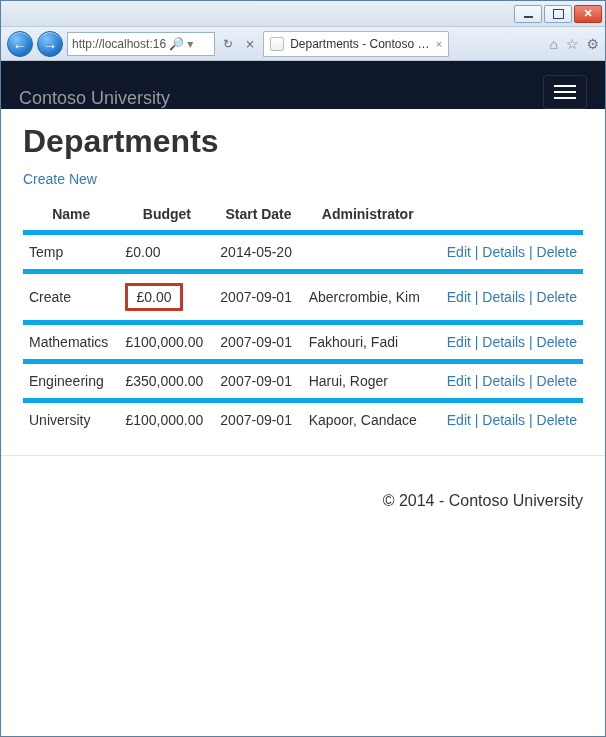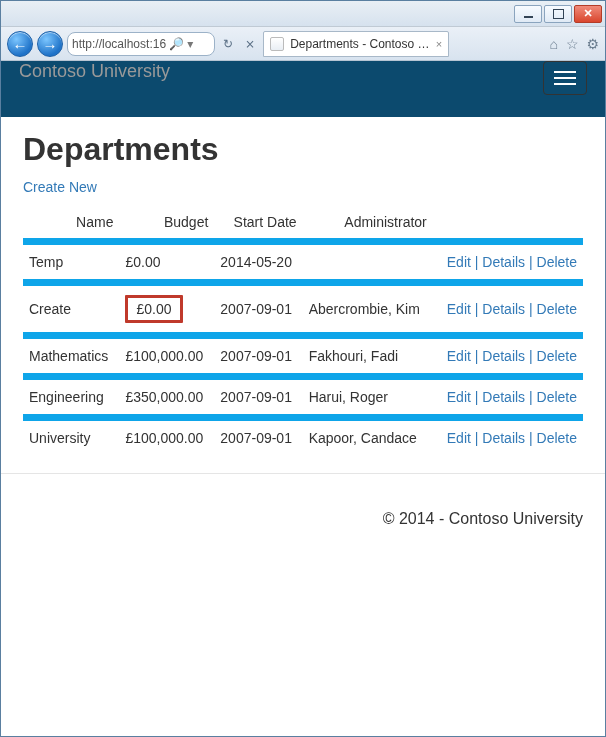--- a/index.html
+++ b/index.html
@@ -56,21 +56,21 @@
     background: radial-gradient(circle at 35% 30%, #7cc6ff, #1e72c8 70%);
     border: 1px solid #1a5fa8;
     display:flex;align-items:center;justify-content:center;color:#fff;font-size:15px;
     box-shadow: inset 0 1px 1px rgba(255,255,255,.6);
   }
   .addr-box {
     flex: 0 0 148px;
     height: 24px;
     background:#fff;
     border:1px solid #9cb2c8;
-    border-radius: 8px;
+    border-radius: 0;
     display:flex; align-items:center; padding:0 4px;
     font-size: 12px;
     color:#555;
     overflow:hidden;
   }
   .addr-p { color:#777; margin-left:3px; }
   .ie-icon { font-size:12px; margin:0 4px; color:#5a6f85;}
   .tab {
     flex: 0 0 186px;
     height: 26px;
@@ -87,44 +87,44 @@
   .tab .tx { color:#888; font-size:11px;}
   .right-icons { margin-left:auto; display:flex; gap:8px; color:#6c7e90; font-size:14px;}
   
   .viewport {
     flex: 1;
     background:#fff;
     overflow:auto;
     padding: 0 0 12px 0;
   }
   .navbar {
-    background:#0c4a6e;
+    background:#0f172a;
     color:#999;
-    height:56px;
+    height:48px;
     display:flex;
-    align-items:flex-start;
+    align-items:flex-end;
     padding: 0 18px;
     justify-content: space-between;
   }
   .brand { font-size:18px; }
   .hamburger {
     width:44px; height:34px;
     border:1px solid #333;
     border-radius:4px;
     display:flex; flex-direction:column; align-items:center; justify-content:center;
     gap:4px;
   }
   .hamburger span { display:block; width:22px; height:2px; background:#fff;}
   .container { padding: 0 22px; }
   h1 { font-size: 32px; font-weight:600; margin: 14px 0 10px 0; color:#333;}
   .link { color:#337ab7; text-decoration:none; cursor:pointer; }
   .create { display:inline-block; margin-bottom:11px; font-size:14px;}
   table { width:100%; border-collapse: collapse; font-size:14px;}
-  th { text-align:right; padding:8px 6px; border-bottom:2px solid #7f1d1d; font-weight:400; color:#333;}
-  td { padding:9px 6px; border-top:7px solid #0ea5e9; vertical-align:middle;}
+  th { text-align:center; padding:8px 6px; border-bottom:2px solid #7f1d1d; font-weight:700; color:#333;}
+  td { padding:9px 6px; border-top:5px solid #0ea5e9; vertical-align:middle;}
   td.actions { text-align:right; white-space:nowrap;}
   .sep { color:#337ab7; }
   .highlight {
     border:3px solid #c0392b;
     padding: 3px 8px;
     display:inline-block;
     border-radius:1px;
   }
   .footer { padding: 18px 22px; font-size:16px; color:#333;text-align:right;}
   hr { border:0; border-top:1px solid #e5e5e5; margin: 18px 0;}

